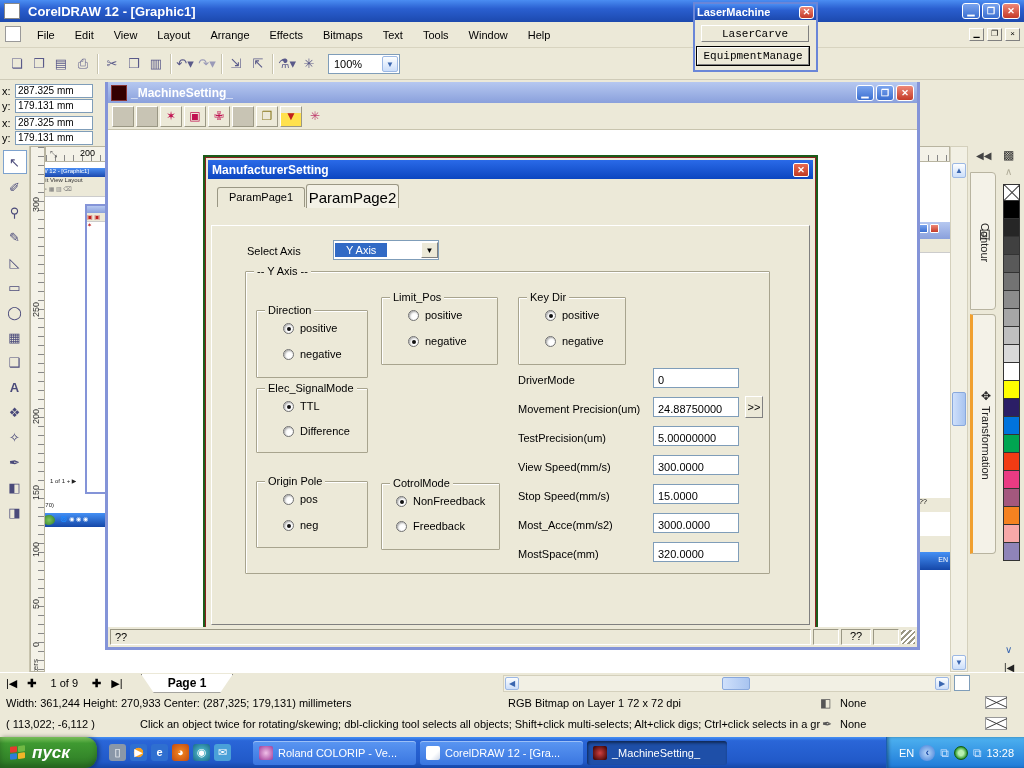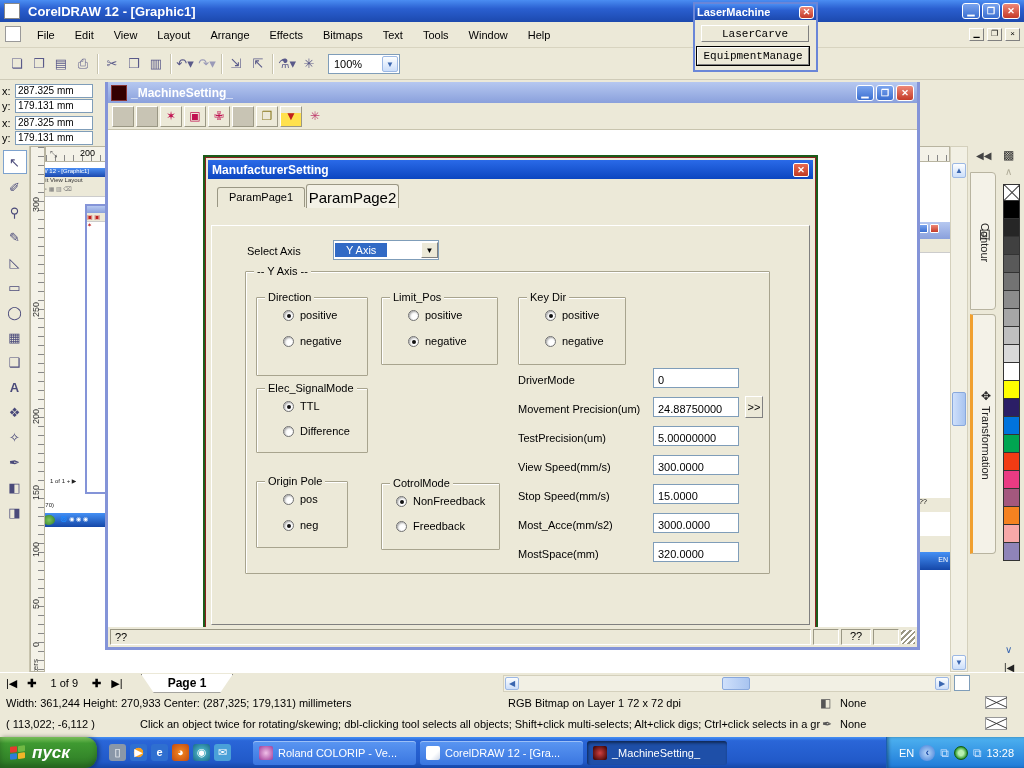--- a/index.html
+++ b/index.html
@@ -322,21 +322,21 @@
 
       <span class="abs" style="left:42px;top:88px;">Select Axis</span>
       <div class="abs inset" style="left:128px;top:83px;width:106px;height:20px;display:flex;align-items:center;">
         <span style="background:#316ac5;color:#fff;padding:1px 11px;margin-left:1px;">Y Axis</span>
         <span class="btn3d" style="margin-left:auto;width:17px;height:16px;font-size:8px;line-height:15px;">▼</span>
       </div>
 
       <div class="groupbox" style="left:40px;top:114px;width:525px;height:303px;">
         <span class="glabel">-- Y Axis --</span>
 
-        <div class="groupbox" style="left:10px;top:25px;width:112px;height:79px;">
+        <div class="groupbox" style="left:10px;top:38px;width:112px;height:68px;">
           <span class="glabel">Direction</span>
           <label class="ropt" style="top:11px;">
             <span class="radio checked"></span>
             <span>positive</span>
           </label>
           <label class="ropt" style="top:37px;">
             <span class="radio"></span>
             <span>negative</span>
           </label>
         </div>
@@ -371,21 +371,21 @@
             <span class="radio checked"></span>
             <span>TTL</span>
           </label>
           <label class="ropt" style="top:36px;">
             <span class="radio"></span>
             <span>Difference</span>
           </label>
         </div>
 
 
-        <div class="groupbox" style="left:10px;top:209px;width:92px;height:67px;">
+        <div class="groupbox" style="left:10px;top:209px;width:112px;height:67px;">
           <span class="glabel">Origin Pole</span>
           <label class="ropt" style="top:11px;">
             <span class="radio"></span>
             <span>pos</span>
           </label>
           <label class="ropt" style="top:37px;">
             <span class="radio checked"></span>
             <span>neg</span>
           </label>
         </div>

